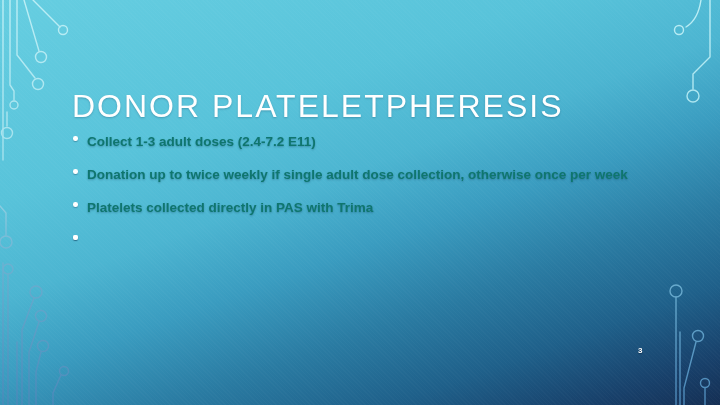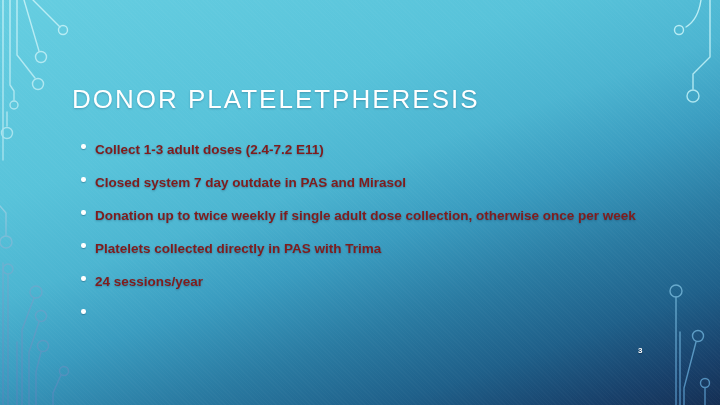--- a/index.html
+++ b/index.html
@@ -14,29 +14,29 @@
   .texture{
     position:absolute;inset:0;pointer-events:none;
     background:repeating-linear-gradient(45deg,
       rgba(255,255,255,0.018) 0 1px, transparent 1px 3px);
   }
   .decor{position:absolute;top:0;height:405px;width:75px;}
   .decor-left{left:0;}
   .decor-right{right:0;}
   .title{
     position:absolute;left:72px;top:67px;width:600px;
-    color:#ffffff;font-size:26px;font-weight:400;
+    color:#ffffff;font-size:32px;font-weight:400;
     letter-spacing:2px;
     text-shadow:0 1px 2px rgba(0,40,70,0.25);
     white-space:nowrap;
   }
   .bullets{
     position:absolute;left:72px;top:130px;width:588px;
-    list-style:none;margin:8px;padding:0;
-    color:#7f1d1d;font-size:13.5px;font-weight:700;
+    list-style:none;margin:0;padding:0;
+    color:#0f766e;font-size:13.5px;font-weight:700;
     line-height:23px;
     text-shadow:0 1px 2px rgba(0,40,70,0.3);
   }
   .bullets li{
     position:relative;padding-left:15px;margin-bottom:10px;
   }
   .bullets .dot{
     position:absolute;left:1px;top:6px;
     width:4.5px;height:4.5px;border-radius:50%;
     background:#ffffff;
@@ -117,20 +117,19 @@
       <circle cx="60" cy="383" r="4.5"></circle>
         <path d="M60,388 V405"></path>
     </g>
   </svg>
 </div>
 
 <h1 class="title">DONOR PLATELETPHERESIS</h1>
 
 <ul class="bullets">
     <li><span class="dot"></span><span>Collect 1-3 adult doses (2.4-7.2 E11)</span></li>
-    <li><span class="dot"></span><span>Closed system 7 day outdate in PAS and Mirasol</span></li>
     <li><span class="dot"></span><span>Donation up to twice weekly if single adult dose collection, otherwise once per week</span></li>
     <li><span class="dot"></span><span>Platelets collected directly in PAS with Trima</span></li>
-    <li><span class="dot"></span><span>24 sessions/year</span></li>
+    <li><span class="dot"></span></li>
     <li><span class="dot"></span></li>
   </ul>
 
 <div class="page-number">3</div>
 
 </body></html>

